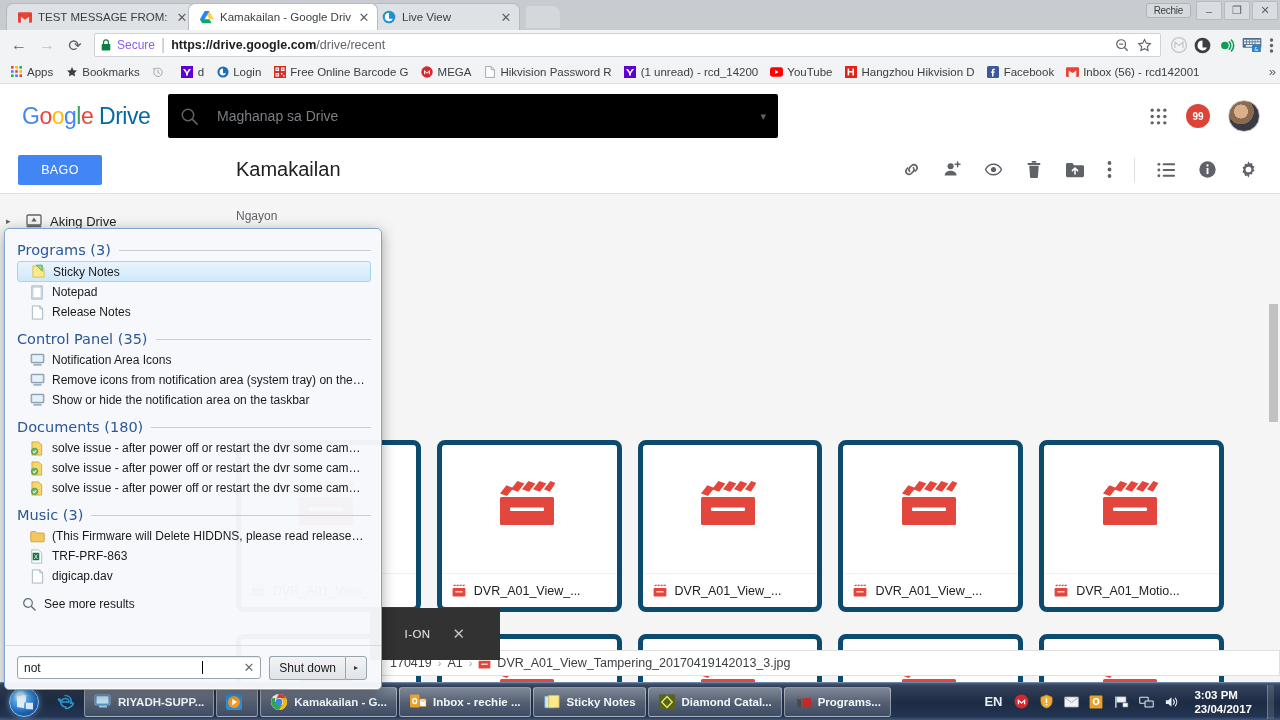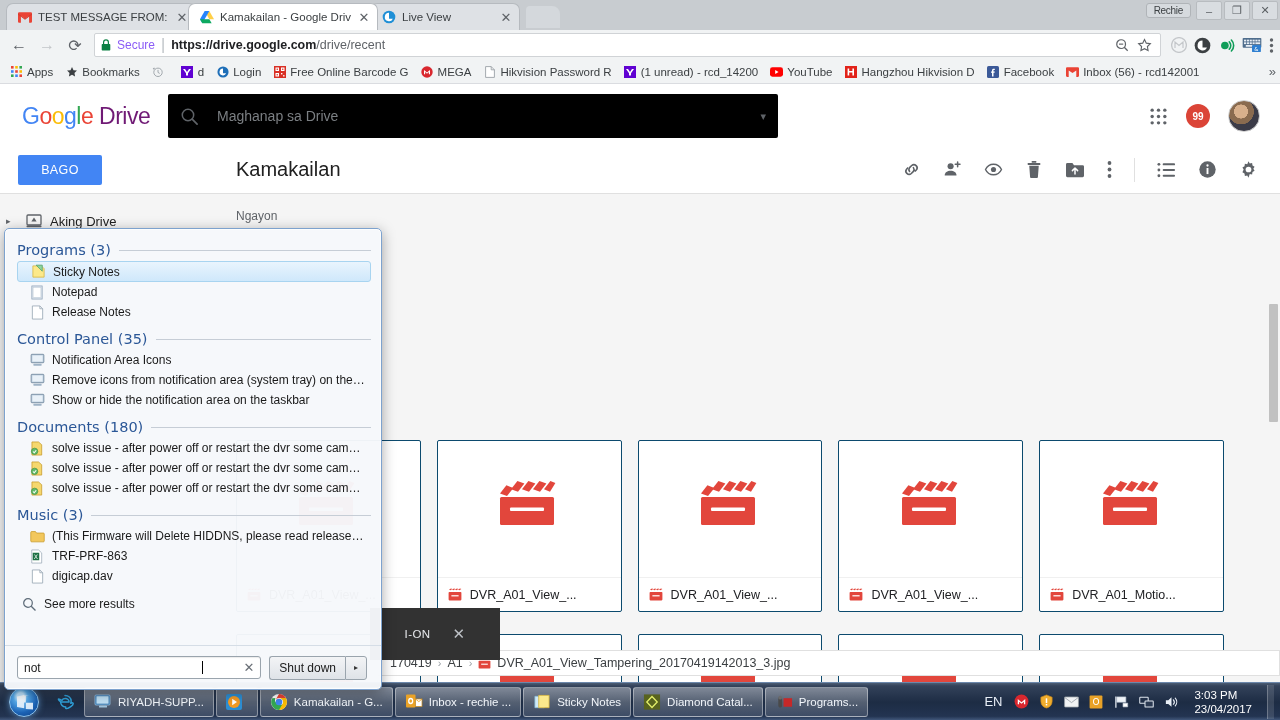--- a/index.html
+++ b/index.html
@@ -104,21 +104,21 @@
 
   
   .drive { position: absolute; top: 86px; left: 0; right: 0; bottom: 38px; background: #f5f5f5; }
   .drive-header {
     height: 60px; background: #fff; display: flex; align-items: center;
     padding: 0 14px; gap: 0;
   }
   .gd-logo { font-size: 23px; letter-spacing: -0.5px; width: 140px; padding-left: 8px; }
   .gd-logo .b { color: #4285f4; } .gd-logo .r { color: #ea4335; }
   .gd-logo .y { color: #fbbc05; } .gd-logo .g { color: #34a853; }
-  .gd-logo .drv { color: #701a75; font-weight: 400; }
+  .gd-logo .drv { color: #0369a1; font-weight: 400; }
   .search-wrap {
     flex: 0 0 610px; height: 44px; background: #000000; border-radius: 2px;
     display: flex; align-items: center; padding: 0 12px; gap: 18px; margin-left: 14px;
   }
   .search-input-text { flex: 1 1 auto; color: #7b7f83; font-size: 14px; }
   .hdr-right { margin-left: auto; display: flex; align-items: center; gap: 18px; padding-right: 6px; }
   .badge-red {
     width: 24px; height: 24px; border-radius: 50%; background: #db4437; color: #fff;
     font-size: 10px; display: flex; align-items: center; justify-content: center; font-weight: 700;
   }
@@ -143,21 +143,21 @@
   .nav-caret { width: 12px; color: #5f6368; font-size: 9px; }
   .nav-label { font-size: 13px; }
 
   .drive-main { position: absolute; left: 222px; right: 0; top: 0; bottom: 0; padding-top: 10px; }
   .section-head { font-size: 12px; color: #5f6368; padding: 0 14px 0 14px; height: 24px; line-height: 24px; }
   .grid {
     display: grid; grid-template-columns: repeat(5, 1fr);
     gap: 16px; padding: 6px 56px 0 14px;
   }
   .card {
-    background: #fff; border: 1px solid #0c4a6e; border-radius: 2px;
+    background: #fff; border: 5px solid #0c4a6e; border-radius: 8px;
     height: 172px; display: flex; flex-direction: column;
   }
   .card-thumb { flex: 1 1 auto; display: flex; align-items: center; justify-content: center; }
   .card-foot {
     height: 34px; display: flex; align-items: center; gap: 8px;
     padding: 0 10px; border-top: 1px solid #f0f0f0;
   }
   .card-name { font-size: 12.5px; color: #202124; white-space: nowrap; overflow: hidden; }
 
   .clap { display: block; }
@@ -247,20 +247,21 @@
     border: 1px solid #9aa4ad; border-radius: 0 3px 3px 0;
     display: flex; align-items: center; justify-content: center; font-size: 8px; color: #333;
   }
 
   
   .taskbar {
     position: absolute; left: 0; right: 0; bottom: 0; height: 38px;
     background: linear-gradient(#4c5d74 0%, #33425a 8%, #1d2c44 52%, #233451 90%, #41577a 100%);
     display: flex; align-items: center; padding: 18px 2px; gap: 2px;
     border-top: 1px solid #6b87ab;
+    font-weight: bold;
   }
   .start-orb {
     width: 44px; height: 34px; display: flex; align-items: center; justify-content: center;
     flex: 0 0 44px;
   }
   .orb {
     width: 30px; height: 30px; border-radius: 50%;
     background: radial-gradient(circle at 38% 30%, #bfe5ff 0 14%, #54a8e8 28%, #1c63b5 62%, #0b3c80 100%);
     border: 1px solid #8fc5ef;
     box-shadow: 0 0 6px rgba(120,190,255,0.6);

